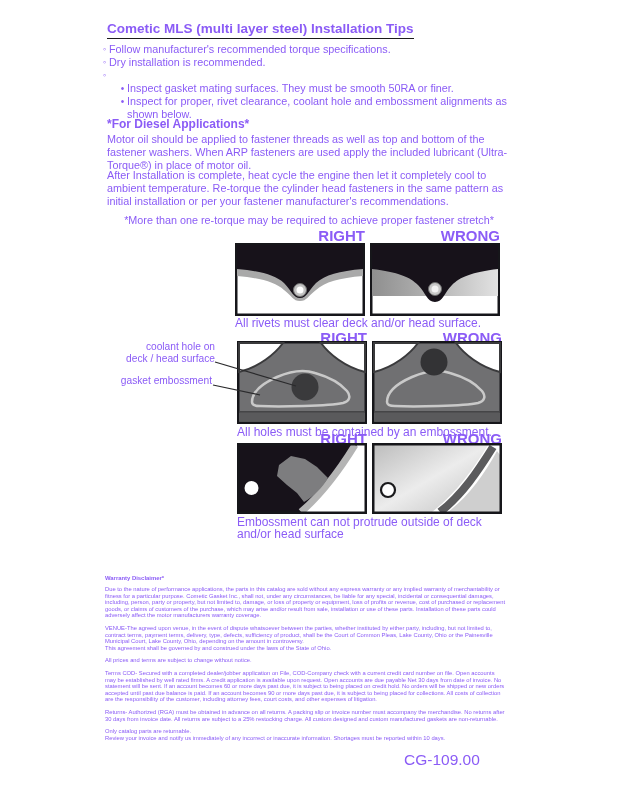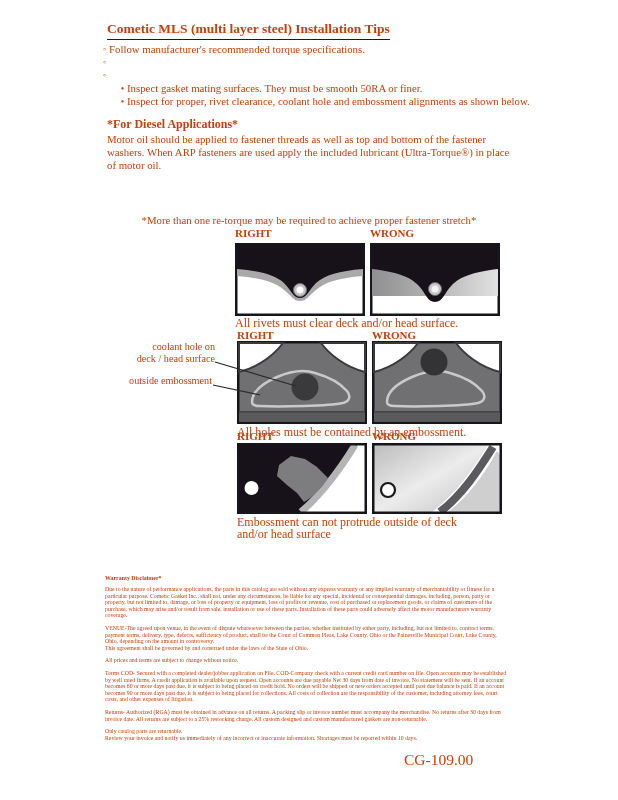--- a/index.html
+++ b/index.html
@@ -1,29 +1,29 @@
 <!DOCTYPE html>
 <html><head>
 <meta charset="utf-8">
 <style>
   html,body{margin:0;padding:0;background:#e8e8e8;}
   .page{position:relative;width:618px;height:800px;background:#ffffff;overflow:hidden;
-        font-family:Liberation Serif, serif;color:#c2410c;}
+        font-family:Liberation Sans, sans-serif;color:#8b5cf6;}
   .abs{position:absolute;}
   .title{left:107px;top:21px;font-size:13.5px;font-weight:bold;
          border-bottom:1.6px solid #1b1b1b;padding-bottom:2px;}
   .bullets{left:100px;top:43px;width:430px;font-size:10.8px;line-height:13px;}
   .brow{display:flex;}
   .brow .mk{width:9px;text-align:center;font-size:9px;flex:none;}
   .brow.sub{padding-left:18px;}
   .brow.sub .mk{font-size:10px;}
   .diesel-h{left:107px;top:117px;font-size:12px;font-weight:bold;}
   .para{left:107px;width:404px;font-size:10.8px;line-height:13.2px;}
   .p1{top:133px;} .p2{top:169px;} .pnote{top:214px;text-align:center;}
-  .fig-h{width:130px;text-align:left;font-size:11px;font-weight:bold;}
+  .fig-h{width:130px;text-align:right;font-size:15px;font-weight:bold;}
   .cap{font-size:12px;line-height:11.5px;}
   .ann{text-align:right;font-size:10.2px;line-height:11.5px;}
   .disc{left:105px;top:575px;width:402px;}
   .disc h3{margin:0 0 5px 0;font-size:5.9px;font-weight:bold;}
   .disc p{margin:0 0 6px 0;font-size:5.8px;line-height:6.6px;}
   .disc p.tight{margin-bottom:0;}
   .pagenum{left:388px;top:751px;font-size:15.5px;margin-left:16px;}
   svg{display:block;}
 </style>
 </head>
@@ -33,36 +33,38 @@
 
   <div class="abs title">Cometic MLS (multi layer steel) Installation Tips</div>
 
   <div class="abs bullets">
     <div class="brow">
       <span class="mk">◦</span>
       <span>Follow manufacturer's recommended torque specifications.</span>
     </div>
     <div class="brow">
       <span class="mk">◦</span>
+      <span>Dry installation is recommended.</span>
     </div>
     <div class="brow">
       <span class="mk">◦</span>
     </div>
     <div class="brow sub">
       <span class="mk">•</span>
       <span>Inspect gasket mating surfaces.  They must be smooth 50RA or finer.</span>
     </div>
     <div class="brow sub">
       <span class="mk">•</span>
       <span>Inspect for proper, rivet clearance, coolant hole and embossment alignments as shown below.</span>
     </div>
   </div>
 
   <div class="abs para p1">Motor oil should be applied to fastener threads as well as top and bottom of the fastener washers. When ARP fasteners are used apply the included lubricant (Ultra-Torque®) in place of motor oil.</div>
   <div class="abs diesel-h">*For Diesel Applications*</div>
+  <div class="abs para p2">After Installation is complete, heat cycle the engine then let it completely cool to ambient temperature. Re-torque the cylinder head fasteners in the same pattern as initial installation or per your fastener manufacturer's recommendations.</div>
   <div class="abs para pnote">*More than one re-torque may be required to achieve proper fastener stretch*</div>
 
   <div class="abs fig-h" style="left:235px;top:227px;">RIGHT</div>
   <div class="abs fig-h" style="left:370px;top:227px;">WRONG</div>
 
   <svg class="abs" style="left:235px;top:243px;" width="130" height="73" viewBox="0 0 130 73">
     <rect x="1.25" y="1.25" width="127.5" height="70.5" fill="#ffffff" stroke="#16161a" stroke-width="2.5"></rect>
     <path d="M2,2 H128 V33 C104,35 90,39 81,47 C73,53 72,58 65,58 C58,58 57,53 49,47 C40,39 26,35 2,33 Z" fill="#a9a9a9"></path>
     <path d="M2,2 H128 V26 C104,28 90,32 81,40 C73,48 72,55 65,55 C58,55 57,48 49,40 C40,32 26,28 2,26 Z" fill="#17121a"></path>
     <circle cx="65" cy="47" r="6.5" fill="#c2c2c2" stroke="#707070" stroke-width="1"></circle>
@@ -86,21 +88,21 @@
 
   <div class="abs cap" style="left:235px;top:318px;">All rivets must clear deck and/or head surface.</div>
 
   <div class="abs fig-h" style="left:237px;top:329px;">RIGHT</div>
   <div class="abs fig-h" style="left:372px;top:329px;">WRONG</div>
 
   <div class="abs ann" style="left:100px;top:341px;width:115px;">
     <div>coolant hole on</div>
     <div>deck / head surface</div>
   </div>
-  <div class="abs ann" style="left:100px;top:375px;width:112px;">outside embossment</div>
+  <div class="abs ann" style="left:100px;top:375px;width:112px;">gasket embossment</div>
 
   <svg class="abs" style="left:237px;top:341px;" width="130" height="83" viewBox="0 0 130 83">
     <rect x="1.25" y="1.25" width="127.5" height="80.5" fill="#707072" stroke="#16161a" stroke-width="2.5"></rect>
     <rect x="2" y="70" width="126" height="1.8" fill="#454547"></rect>
     <rect x="2" y="71.8" width="126" height="9" fill="#5a5a5c"></rect>
     <path d="M2,2 L46,2 C38,13 22,26 2,31 Z" fill="#ffffff" stroke="#3a3a3c" stroke-width="2"></path>
     <path d="M128,2 L84,2 C92,13 108,26 128,31 Z" fill="#ffffff" stroke="#3a3a3c" stroke-width="2"></path>
     <path d="M15,61 C15,52 24,43 40,36 C54,30 66,28 78,32 C92,36 104,43 110,50 C114,55 113,60 106,62 C92,65 42,66 23,65 C17,65 15,63 15,61 Z" fill="none" stroke="#c9c9c9" stroke-width="2.5"></path>
     <circle cx="68" cy="46" r="13.5" fill="#3a3a3c"></circle>
   </svg>

